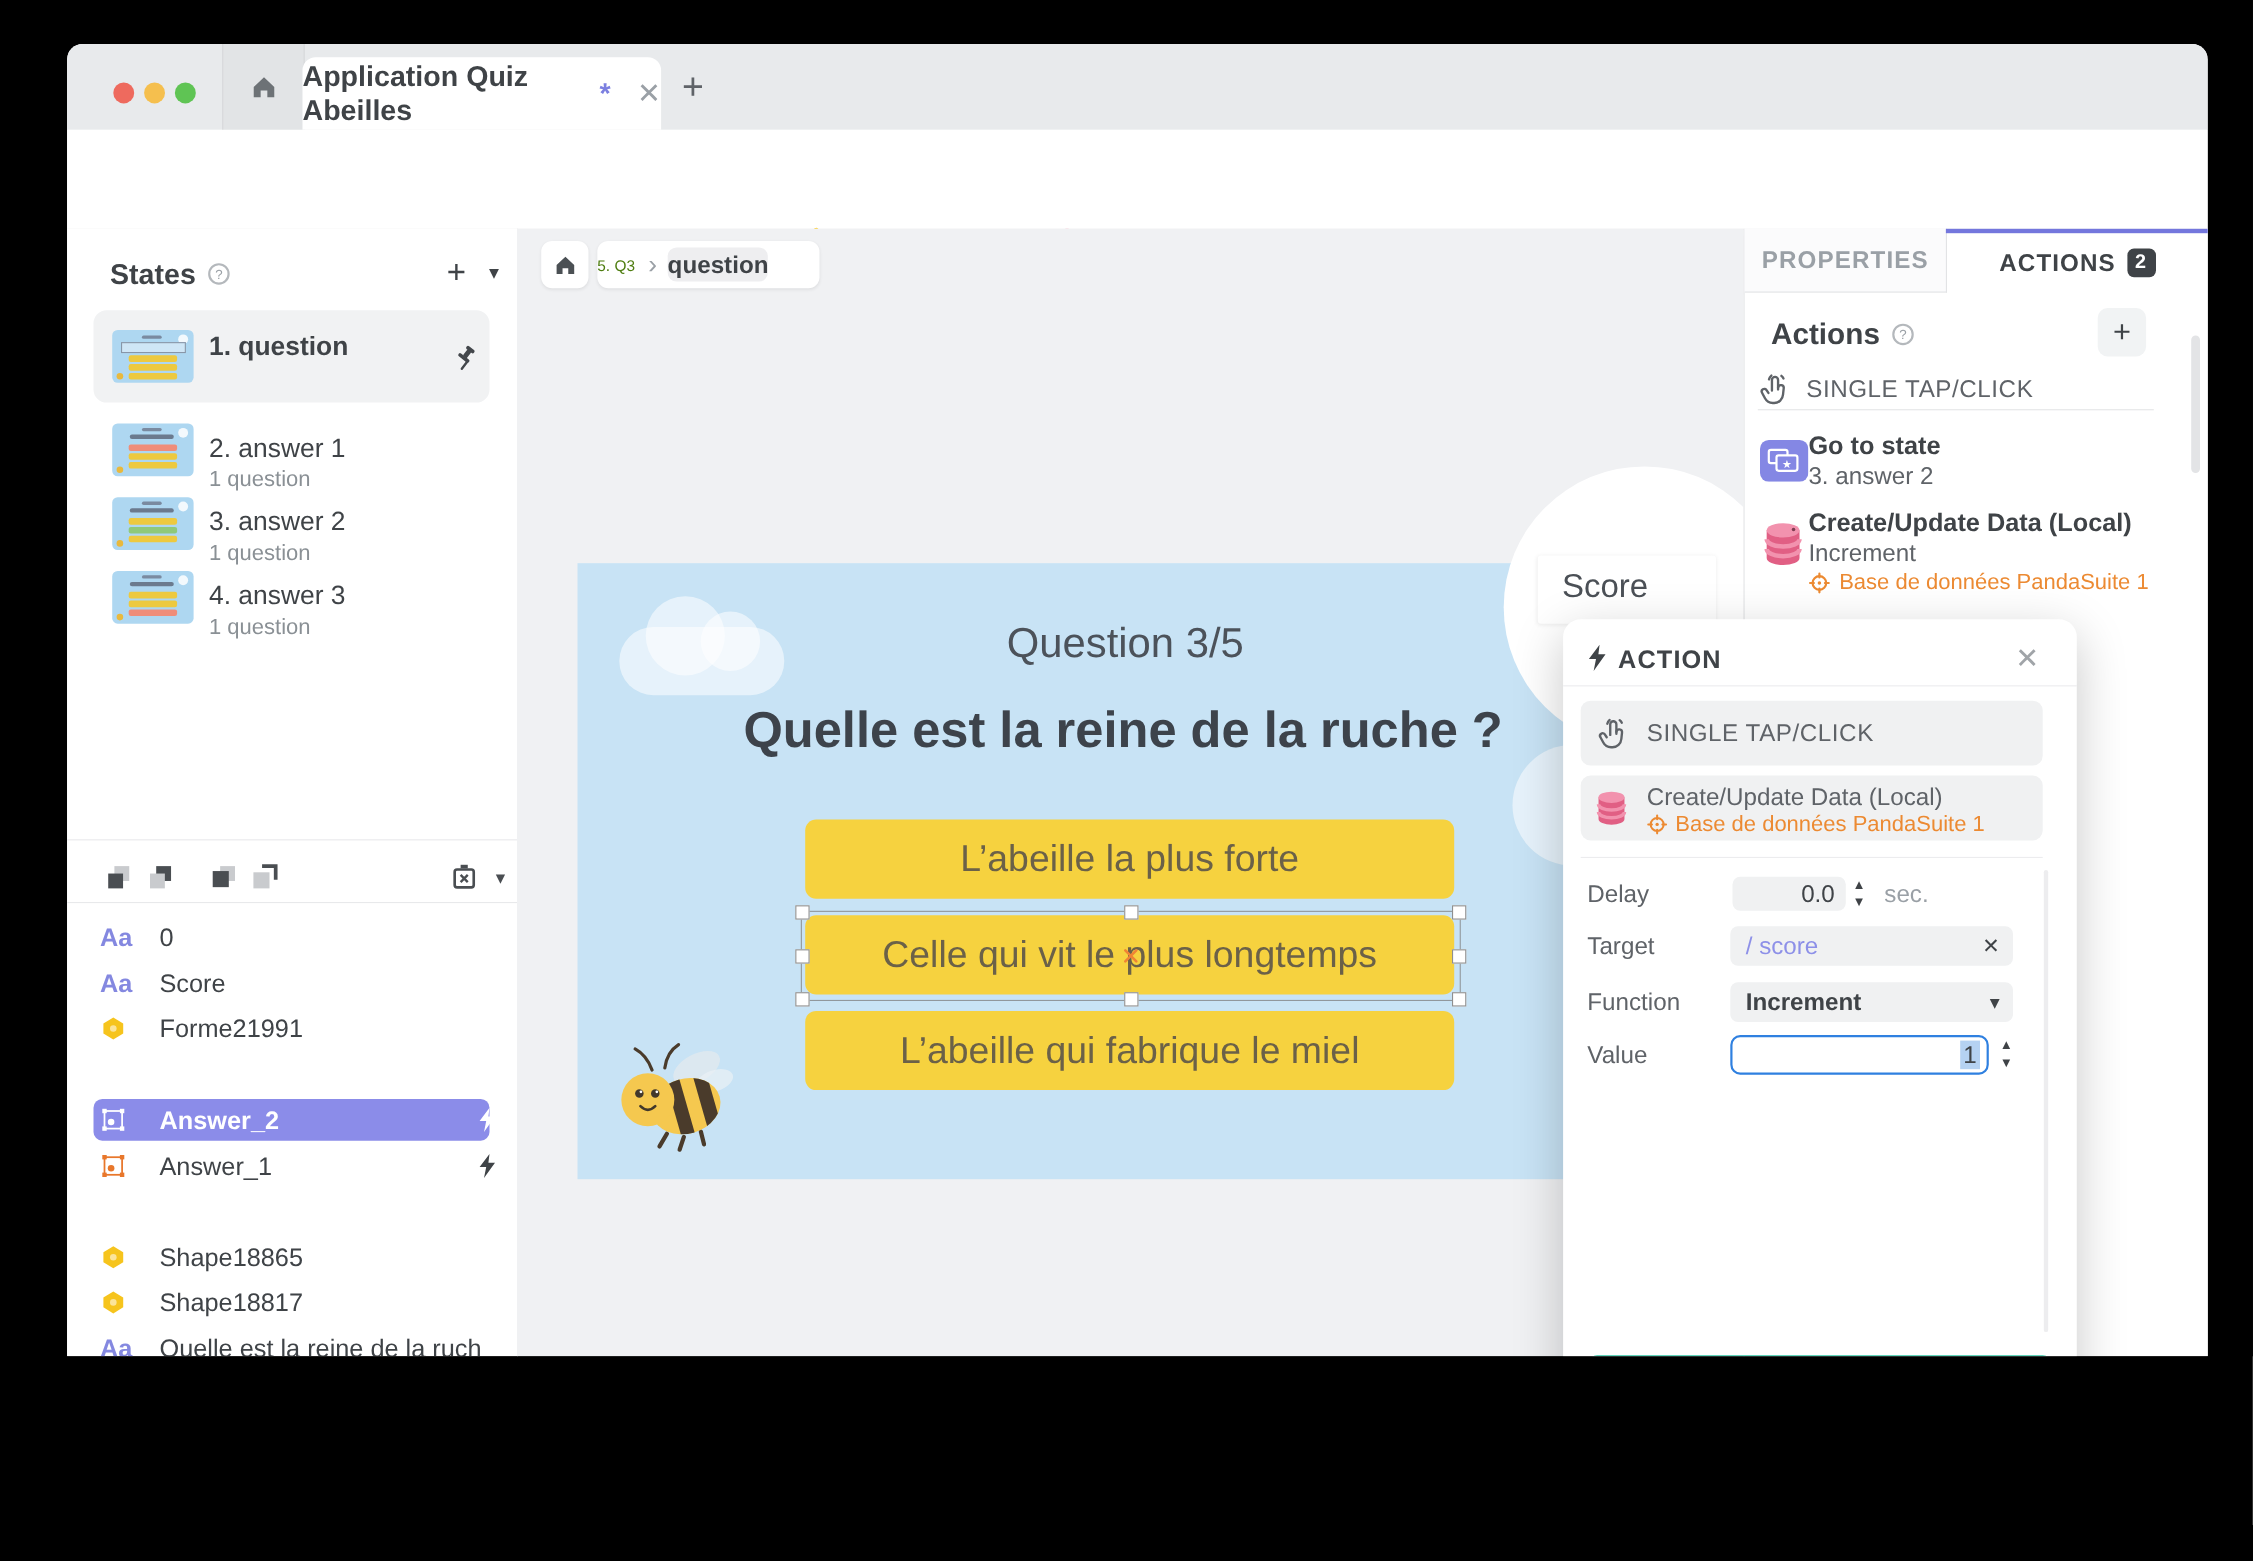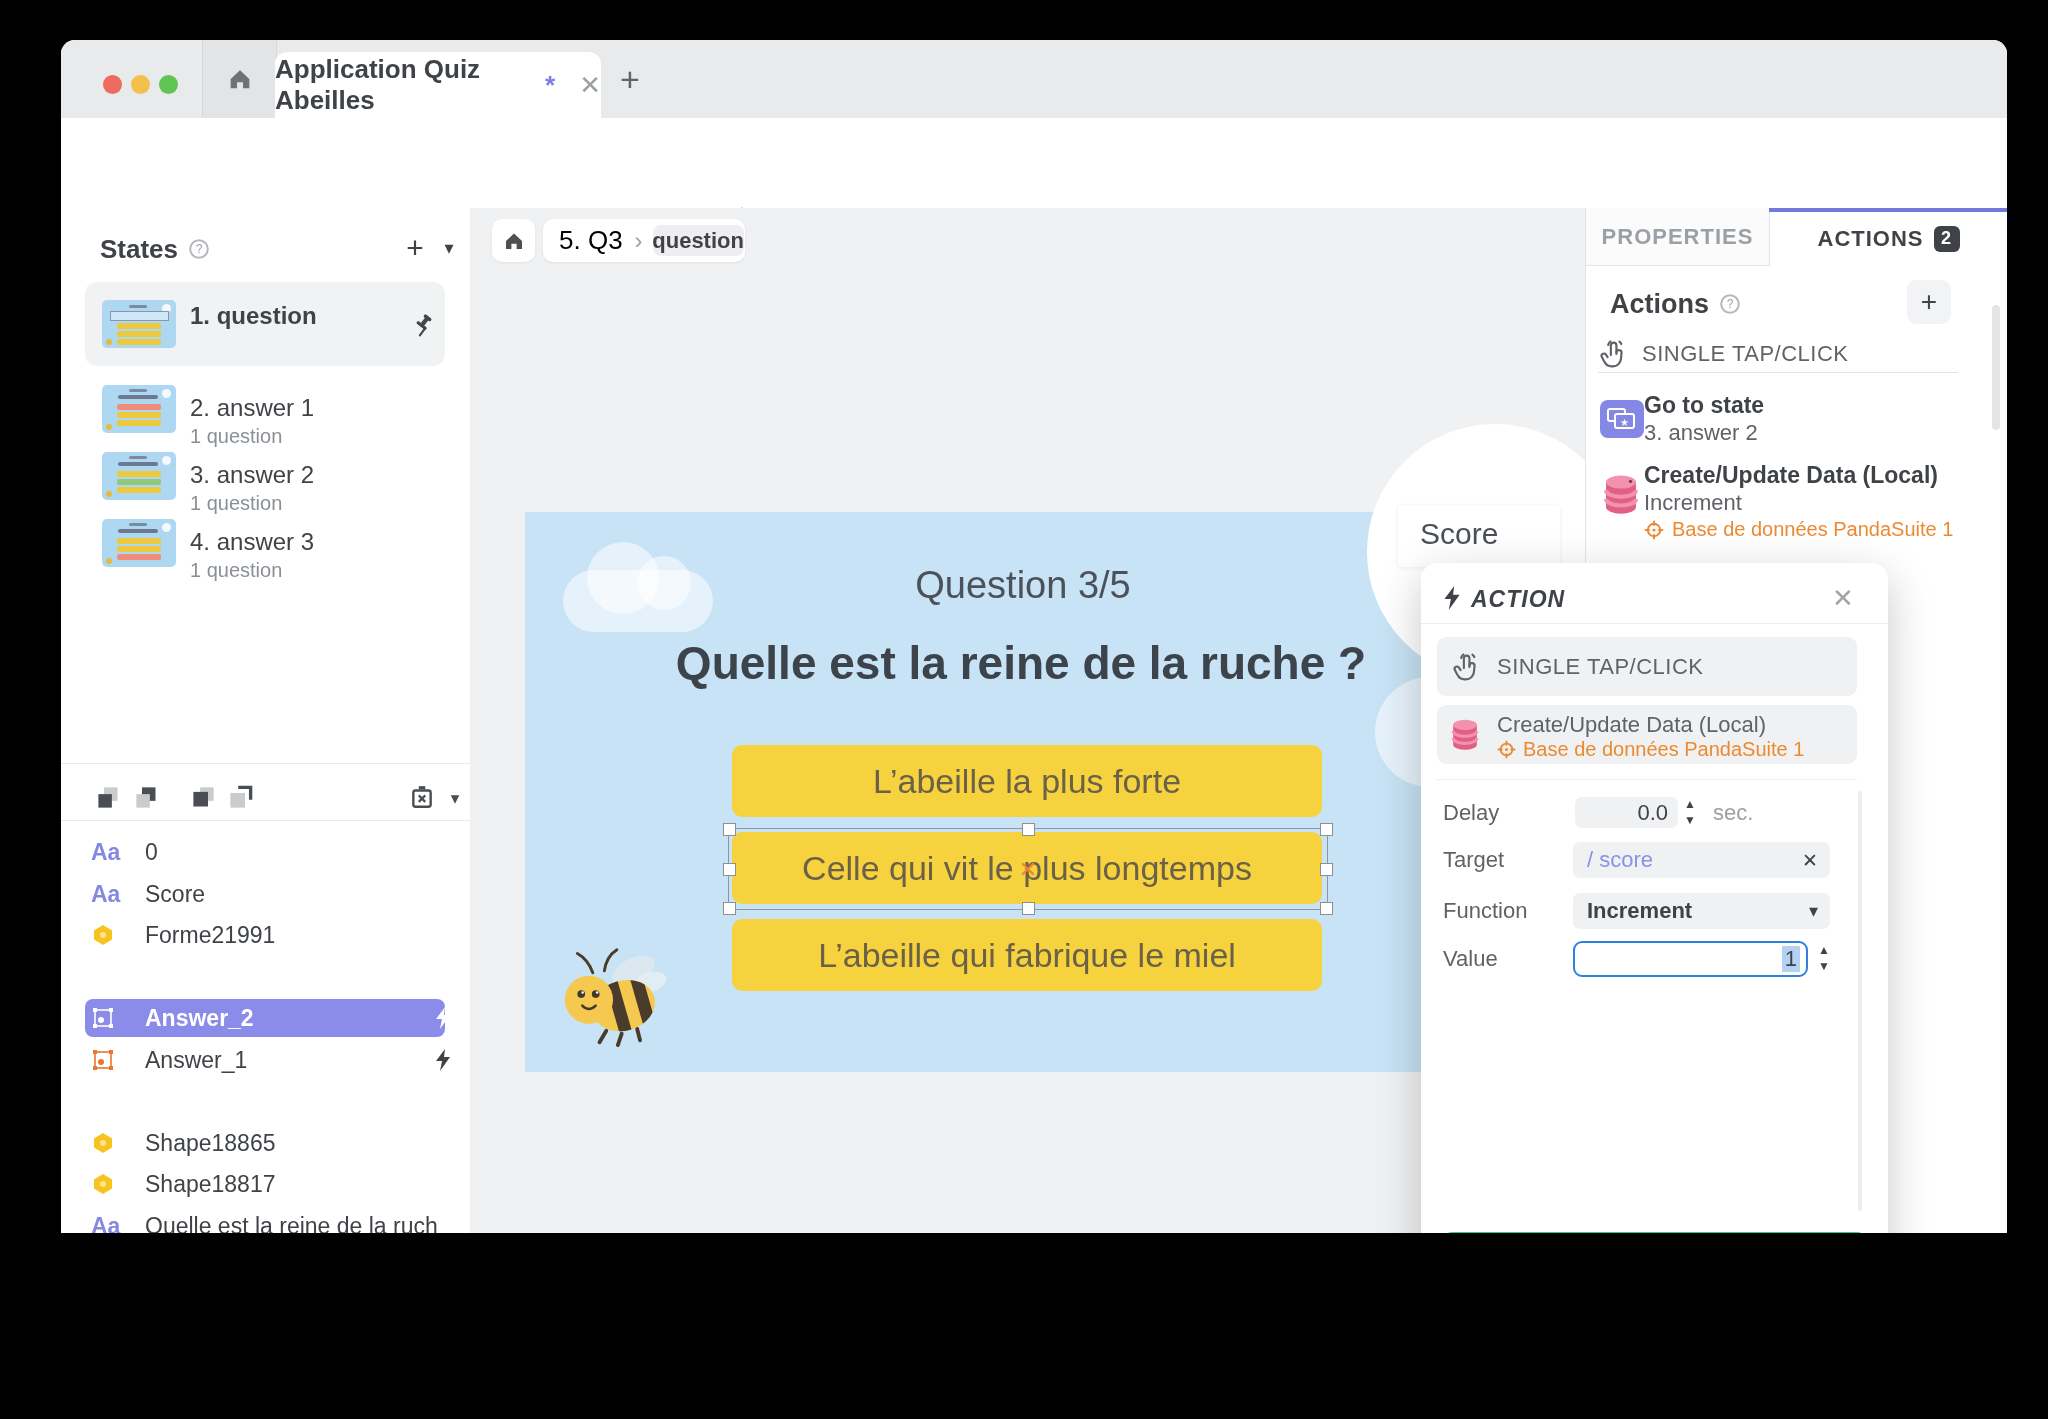--- a/index.html
+++ b/index.html
@@ -64,21 +64,21 @@
            font-size:22px;font-weight:700;letter-spacing:1px;color:#3f4347;gap:10px;}
   .badge{width:26px;height:26px;border-radius:6px;background:#3f4347;color:#fff;font-size:18px;font-weight:700;}
   .acthead{font-size:27px;font-weight:700;color:#3f4347;}
   .trigger{font-size:22px;color:#5f6368;letter-spacing:.5px;}
   .ititle{font-size:23px;font-weight:700;color:#3f4347;}
   .isub{font-size:22px;color:#5f6368;}
   .orange{font-size:20px;color:#ec8a32;}
   
   .dialog{left:1360px;top:523px;width:467px;height:757px;background:#fff;border-radius:16px;
           box-shadow:0 14px 45px rgba(0,0,0,.22);z-index:20;}
-  .dlghead{font-size:23px;font-weight:700;letter-spacing:1px;color:#3f4347;font-style:italic;}
+  .dlghead{font-size:23px;font-weight:700;letter-spacing:1px;color:#3f4347;}
   .dlgrow{position:absolute;left:16px;width:420px;height:59px;background:#f0f1f2;border-radius:9px;}
   .fldlbl{font-size:22px;color:#5f6368;}
   .input{position:absolute;background:#f0f1f2;border-radius:7px;font-size:22px;color:#3f4347;display:flex;align-items:center;}
   .stepper{font-size:12px;color:#3f4347;line-height:13px;text-align:center;}
   .validate{position:absolute;left:22px;top:669px;width:423px;height:47px;background:#2cc8a5;border-radius:9px;
             color:#fff;font-size:25px;font-weight:700;}
   .divline{position:absolute;background:#ececee;height:1px;}
 </style>
 </head>
 <body>
@@ -401,21 +401,21 @@
   </div>
 
   <div class="abs workspace">
 
     <div class="abs crumbbox ctr" style="left:22px;top:11px;width:43px;height:43px">
       <svg width="24" height="24" viewBox="0 0 24 24">
             <path d="M4 12 L12 4.5 L20 12 V20 h-5.4 v-5.2 h-5.2 V20 H4 Z" fill="#4b5054"></path>
           </svg>
     </div>
     <div class="abs crumbbox flex" style="left:73px;top:11px;width:202px;height:43px">
-      <span style="margin-left:16px;font-size:26px;color:#000000">5. Q3</span>
+      <span style="font-size:14px;color:#4d7c0f">5. Q3</span>
       <span style="margin-left:12px;font-size:24px;color:#9aa0a6">›</span>
       <span class="ctr" style="margin-left:10px;width:91px;height:31px;background:#eeeef0;border-radius:8px;font-size:22px;font-weight:700;color:#3f4347">question</span>
     </div>
 
     <div class="abs canvas">
       <div class="cloud" style="left:38px;top:58px;width:150px;height:62px"></div>
       <div class="cloud" style="left:62px;top:30px;width:72px;height:72px;border-radius:50%"></div>
       <div class="cloud" style="left:112px;top:44px;width:54px;height:54px;border-radius:50%"></div>
       <div class="cloud" style="left:850px;top:165px;width:110px;height:110px;border-radius:50%"></div>
 

